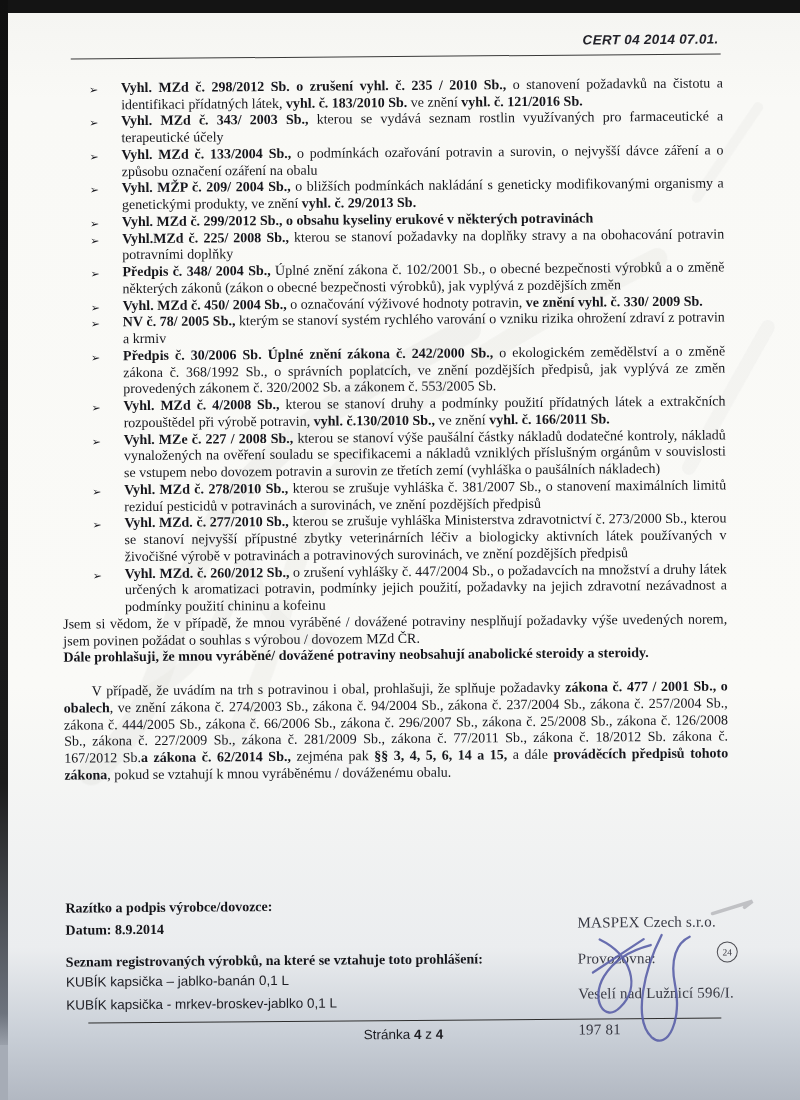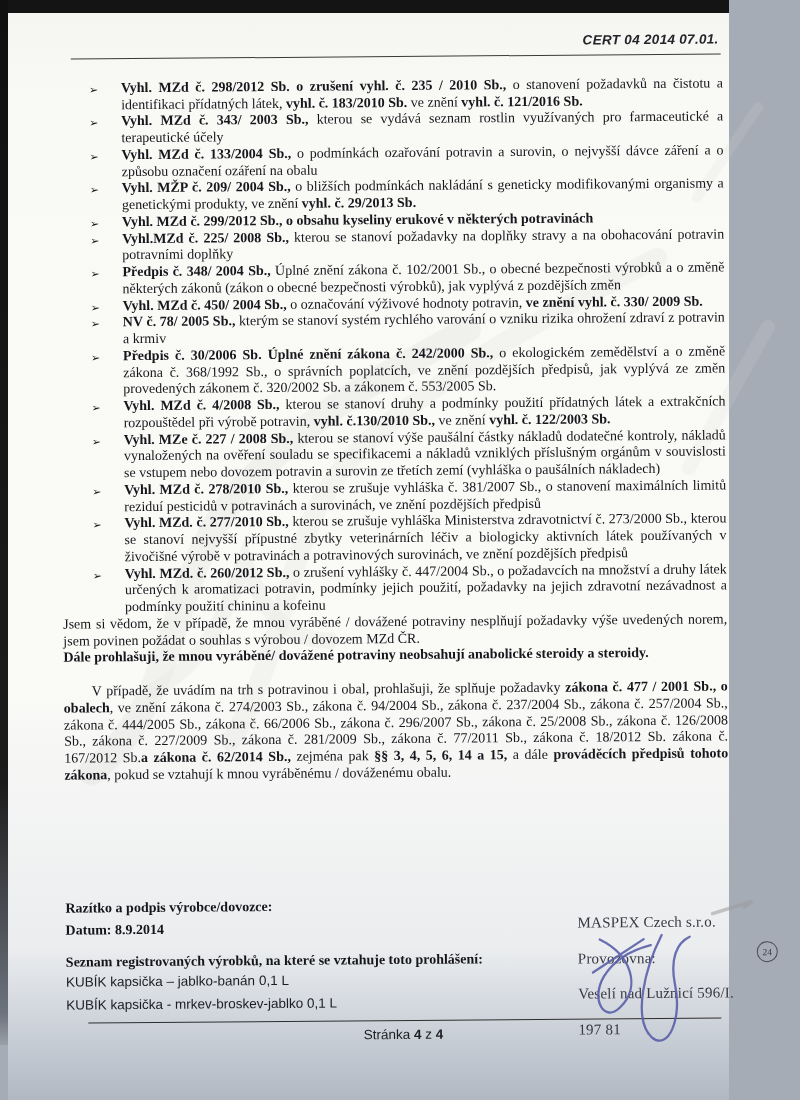--- a/index.html
+++ b/index.html
@@ -1,21 +1,21 @@
 <!DOCTYPE html>
 <html><head>
 <meta charset="utf-8">
 <style>
   html,body{margin:0;padding:0;}
   body{
     width:800px;height:1100px;overflow:hidden;
     background:#a6acb6;
     font-family:"Liberation Serif",serif;
   }
-  .scan{position:relative;width:696px;height:1100px;padding-left:33px;}
+  .scan{position:relative;width:800px;height:1100px;}
   .edge-top{position:absolute;top:0;left:0;right:0;height:13px;background:#141414;z-index:3;}
   .edge-left{position:absolute;top:0;left:0;width:8px;height:1045px;z-index:3;
     background:linear-gradient(180deg,#101010 0%,#1c1c1c 75%,#6d737d 97%,#9aa0aa 100%);}
   .page{position:absolute;top:13px;left:8px;right:0;bottom:0;
     background:linear-gradient(180deg,#f5f5f2 0%,#f9f9f6 8%,#fafaf7 62%,#ebedef 86%,#c9cfd7 94%,#b2b8c2 100%);}
   .tilt{position:absolute;top:-13px;left:-8px;width:800px;height:1100px;
     transform:rotate(-0.45deg);transform-origin:400px 600px;}
   .watermark{position:absolute;top:0;left:0;z-index:0;pointer-events:none;}
   .content{position:relative;z-index:1;padding:34px 73px 0 63px;
     font-size:14px;line-height:16.75px;color:#16161c;}
@@ -32,21 +32,21 @@
     font-size:14px;line-height:17px;color:#15151a;}
   .label-line{margin:0 0 5px 0;font-weight:bold;}
   .products-heading{margin:15px 0 4px 0;font-weight:bold;}
   .product{margin:0 0 6px 0;font-family:"Liberation Sans",sans-serif;
     font-size:13.5px;line-height:16.5px;font-weight:normal;color:#1c1c22;}
   .company{position:absolute;left:575px;top:899px;z-index:2;
     font-size:15px;line-height:19.5px;color:#383943;letter-spacing:.2px;}
   .company div{white-space:nowrap;margin-top:16px;}
   .badge{position:absolute;left:714px;top:944px;z-index:2;width:19px;height:19px;
     border:1.6px solid #4c4c52;border-radius:50%;display:flex;align-items:center;justify-content:center;
-    font-size:9.5px;font-weight:normal;color:#3a3a42;background:transparent;margin-left:40px;}
+    font-size:9.5px;font-weight:normal;color:#3a3a42;background:transparent;}
   .signature{position:absolute;top:0;left:0;z-index:4;pointer-events:none;}
   .bottom-rule{position:absolute;left:85px;width:633px;top:1020px;height:0;
     border-bottom:1.6px solid #2e2e2e;z-index:1;}
   .page-num{position:absolute;left:0;width:800px;top:1027px;text-align:center;z-index:2;
     font-family:"Liberation Sans",sans-serif;font-size:13.5px;color:#1d1d22;}
 </style>
 </head>
 <body>
 
 <div class="scan">
@@ -109,21 +109,21 @@
             <div class="li">
               <span class="marker">➢</span>
               <div class="li-text"><b>NV č. 78/ 2005 Sb.,</b> kterým se stanoví systém rychlého varování o vzniku rizika ohrožení zdraví z potravin a krmiv</div>
             </div>
             <div class="li">
               <span class="marker">➢</span>
               <div class="li-text"><b>Předpis č. 30/2006 Sb. Úplné znění zákona č. 242/2000 Sb.,</b> o ekologickém zemědělství a o změně zákona č. 368/1992 Sb., o správních poplatcích, ve znění pozdějších předpisů, jak vyplývá ze změn provedených zákonem č. 320/2002 Sb. a zákonem č. 553/2005 Sb.</div>
             </div>
             <div class="li">
               <span class="marker">➢</span>
-              <div class="li-text"><b>Vyhl. MZd č. 4/2008 Sb.,</b> kterou se stanoví druhy a podmínky použití přídatných látek a extrakčních rozpouštědel při výrobě potravin, <b>vyhl. č.130/2010 Sb.,</b> ve znění <b>vyhl. č. 122/2003 Sb.</b></div>
+              <div class="li-text"><b>Vyhl. MZd č. 4/2008 Sb.,</b> kterou se stanoví druhy a podmínky použití přídatných látek a extrakčních rozpouštědel při výrobě potravin, <b>vyhl. č.130/2010 Sb.,</b> ve znění <b>vyhl. č. 166/2011 Sb.</b></div>
             </div>
             <div class="li">
               <span class="marker">➢</span>
               <div class="li-text"><b>Vyhl. MZe č. 227 / 2008 Sb.,</b> kterou se stanoví výše paušální částky nákladů dodatečné kontroly, nákladů vynaložených na ověření souladu se specifikacemi a nákladů vzniklých příslušným orgánům v souvislosti se vstupem nebo dovozem potravin a surovin ze třetích zemí (vyhláška o paušálních nákladech)</div>
             </div>
             <div class="li">
               <span class="marker">➢</span>
               <div class="li-text"><b>Vyhl. MZd č. 278/2010 Sb.,</b> kterou se zrušuje vyhláška č. 381/2007 Sb., o stanovení maximálních limitů reziduí pesticidů v potravinách a surovinách, ve znění pozdějších předpisů</div>
             </div>
             <div class="li">

